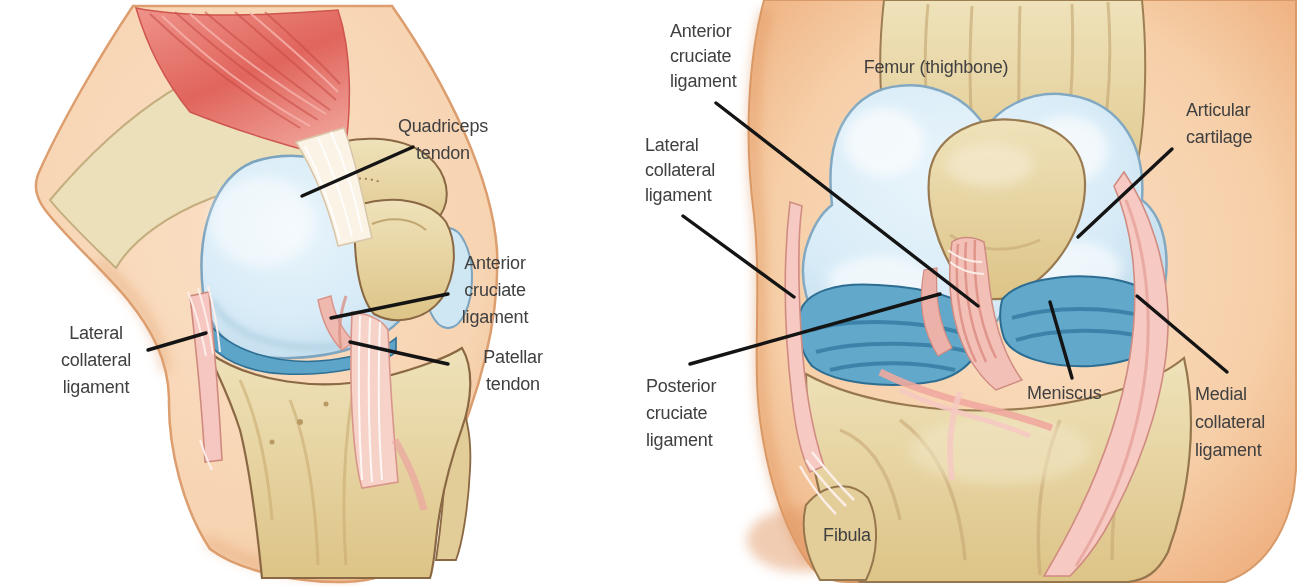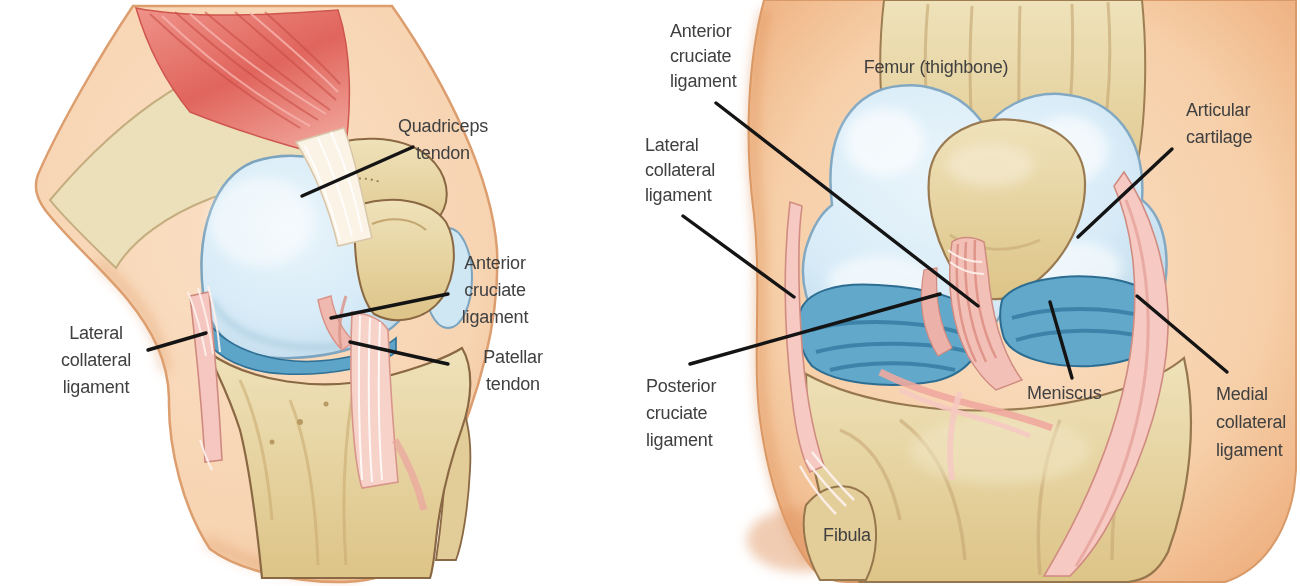--- a/index.html
+++ b/index.html
@@ -3,21 +3,21 @@
 <meta charset="utf-8">
 <style>
   html,body{margin:0;padding:0;background:#ffffff;}
   .stage{position:relative;width:1300px;height:586px;background:#ffffff;overflow:hidden;
          font-family:"Liberation Sans",sans-serif;}
   .stage svg{position:absolute;left:0;top:0;}
   .lbl{position:absolute;font-size:18px;line-height:27px;color:#404040;
        white-space:pre-line;letter-spacing:-0.2px;}
   .lbl.c{transform:translateX(-50%);text-align:center;}
   .lh25{line-height:25px;}
-  .lh28{line-height:28px;margin-left:21px;}
+  .lh28{line-height:28px;}
 </style>
 </head>
 <body>
 
 <div class="stage">
 
 <svg width="1300" height="586" viewBox="0 0 1300 586">
   <defs>
     <radialGradient id="skinL" cx="45%" cy="38%" r="75%">
       <stop offset="0%" stop-color="#fadfc4"></stop>

